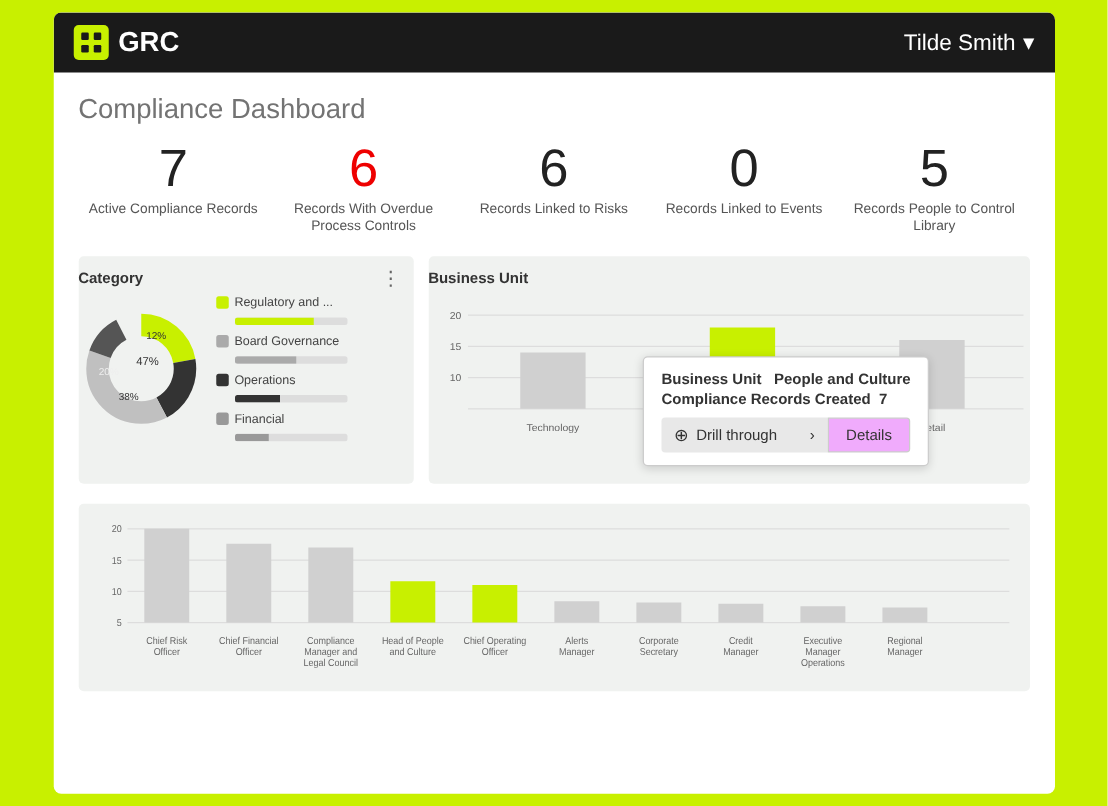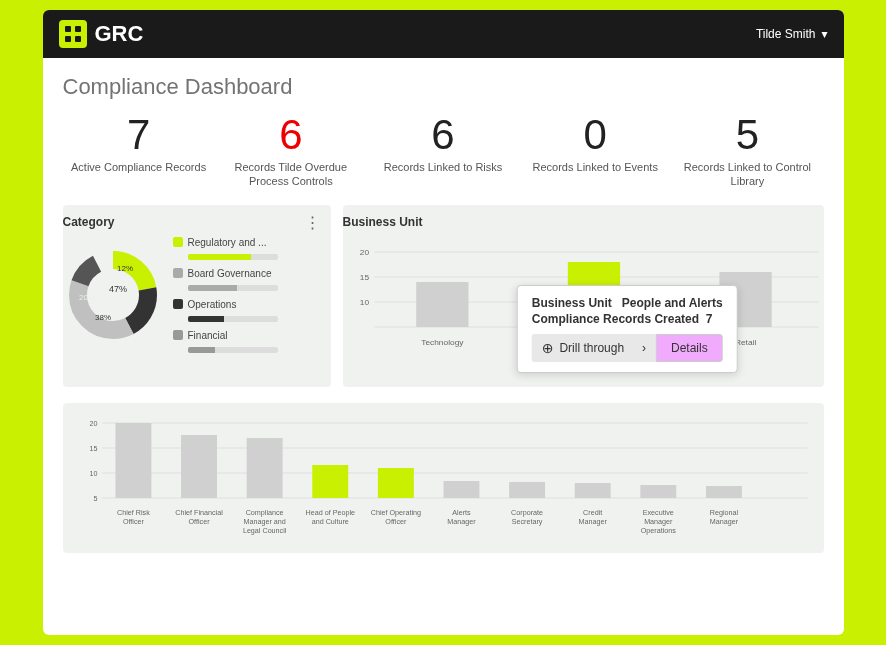--- a/index.html
+++ b/index.html
@@ -47,21 +47,21 @@
       border-radius: 4px;
       display: flex;
       align-items: center;
       justify-content: center;
     }
     .logo-icon svg { width: 20px; height: 20px; }
     .header-user {
       display: flex;
       align-items: center;
       gap: 6px;
-      font-size: 12px;
+      font-size: 18px;
       cursor: pointer;
     }
     
     .main-content {
       padding: 16px 20px;
       flex: 1;
       overflow: auto;
     }
     .page-title {
       font-size: 22px;
@@ -245,33 +245,33 @@
 
     <h1 class="page-title">Compliance Dashboard</h1>
 
     <div class="stats-row">
     <div class="stat-item">
           <div class="stat-number">7</div>
           <div class="stat-label">Active Compliance Records</div>
         </div>
         <div class="stat-item">
           <div class="stat-number red">6</div>
-          <div class="stat-label">Records Tilde Overdue Process Controls</div>
+          <div class="stat-label">Records With Overdue Process Controls</div>
         </div>
         <div class="stat-item">
           <div class="stat-number">6</div>
           <div class="stat-label">Records Linked to Risks</div>
         </div>
         <div class="stat-item">
           <div class="stat-number">0</div>
           <div class="stat-label">Records Linked to Events</div>
         </div>
         <div class="stat-item">
           <div class="stat-number">5</div>
-          <div class="stat-label">Records Linked to Control Library</div>
+          <div class="stat-label">Records People to Control Library</div>
         </div>
       </div>
 
     <div class="charts-row">
 
       <div class="card category-card">
         <div class="card-title">Category</div>
         <div class="card-menu">⋮</div>
         <div class="donut-area">
 
@@ -352,21 +352,21 @@
             <text x="95" y="108" class="axis-label-bottom">Technology</text>
             <text x="240" y="108" class="axis-label-bottom">People and</text>
             <text x="240" y="117" class="axis-label-bottom">Culture</text>
             <text x="385" y="108" class="axis-label-bottom">Retail</text>
           </svg>
         </div>
 
         <div class="tooltip-overlay">
           <div class="tooltip-row">
             <span>Business Unit</span>&nbsp;&nbsp;
-            <span>People and Alerts</span>
+            <span>People and Culture</span>
           </div>
           <div class="tooltip-row">
             <span>Compliance Records Created</span>&nbsp;
             <span>7</span>
           </div>
           <div class="tooltip-actions">
             <div class="tooltip-drill">
               <span style="font-size:14px;">⊕</span>
               <span>Drill through</span>
               <span style="margin-left:auto;">›</span>

